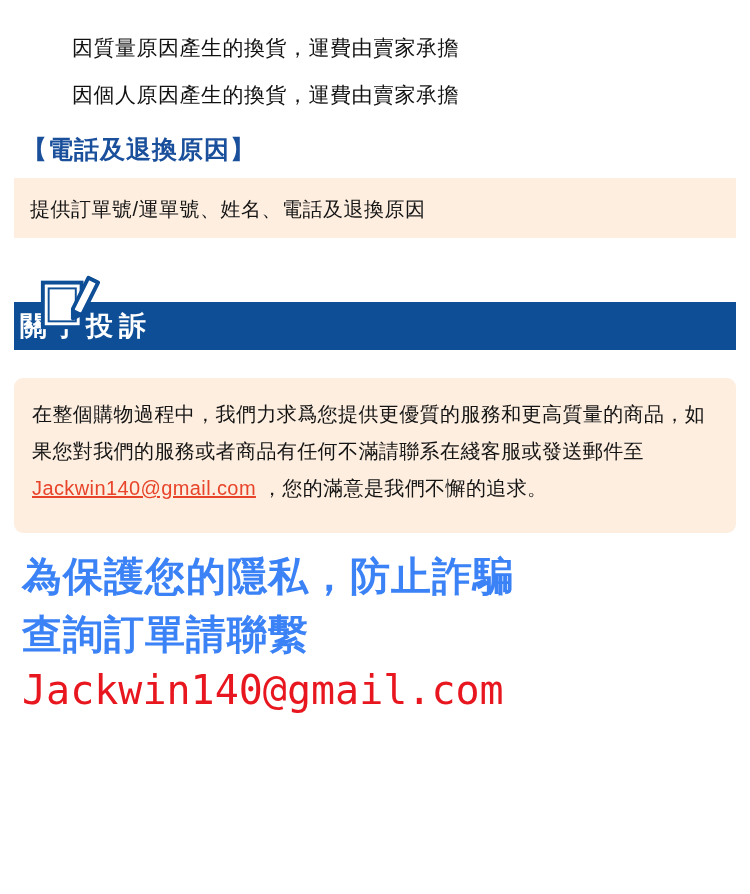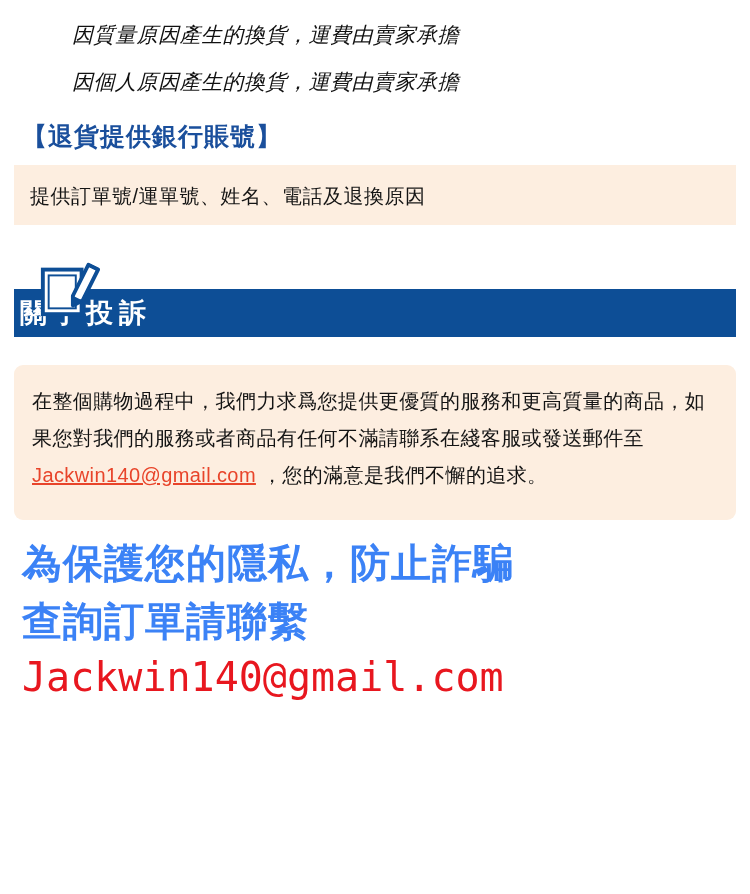--- a/index.html
+++ b/index.html
@@ -15,22 +15,21 @@
     overflow: hidden;
   }
   .page {
     position: relative;
     width: 750px;
     height: 894px;
   }
 
   
   .policy-lines {
-    padding-top: 19px;
-    font-style: italic;
+    padding-top: 32px;
   }
   .policy-line {
     font-size: 21px;
     line-height: 1.55;
     color: #111111;
     padding-left: 72px;
     margin-bottom: 14px;
     letter-spacing: 0.5px;
   }
 
@@ -133,21 +132,21 @@
 </head>
 <body>
 
 <div class="page">
 
   <div class="policy-lines">
     <div class="policy-line">因質量原因產生的換貨，運費由賣家承擔</div>
     <div class="policy-line">因個人原因產生的換貨，運費由賣家承擔</div>
   </div>
 
-  <div class="bracket-heading">【退貨提供銀行賬號】</div>
+  <div class="bracket-heading">【電話及退換原因】</div>
 
   <div class="note-block">
     <div class="note-line">提供訂單號/運單號、姓名、電話及退換原因</div>
   </div>
 
   <div class="banner-wrap">
     <svg class="pencil-icon" viewBox="0 0 64 64">
       <rect x="5" y="13" width="40" height="46" fill="#ffffff" stroke="#0d4e96" stroke-width="4"></rect>
       <rect x="11" y="19" width="28" height="34" fill="#ffffff" stroke="#0d4e96" stroke-width="2"></rect>
       <g transform="rotate(0)">

